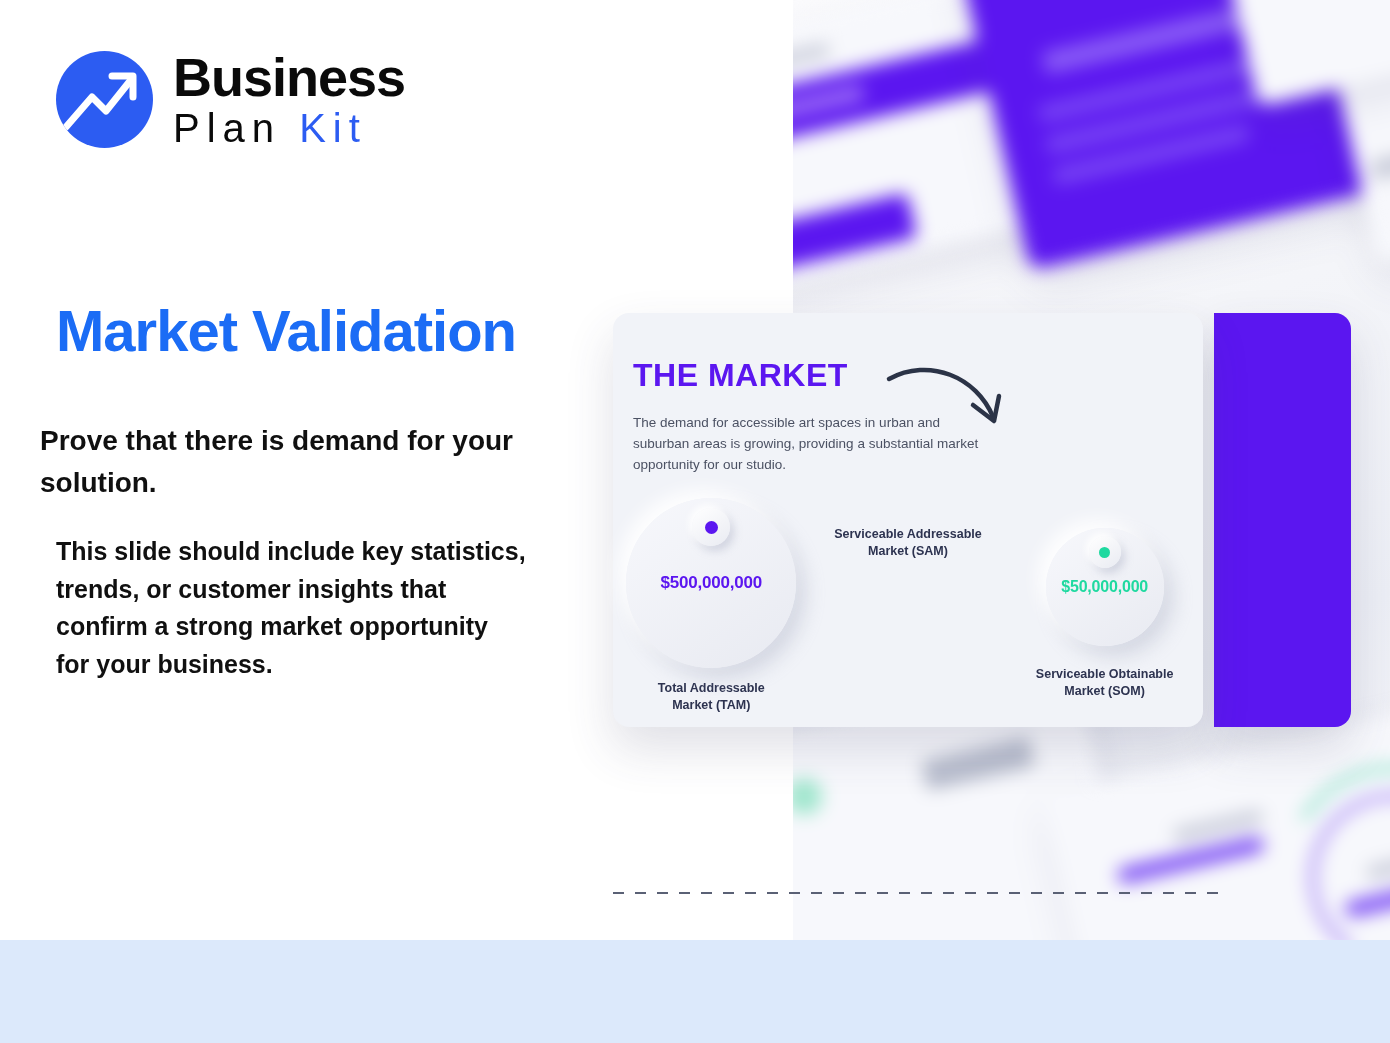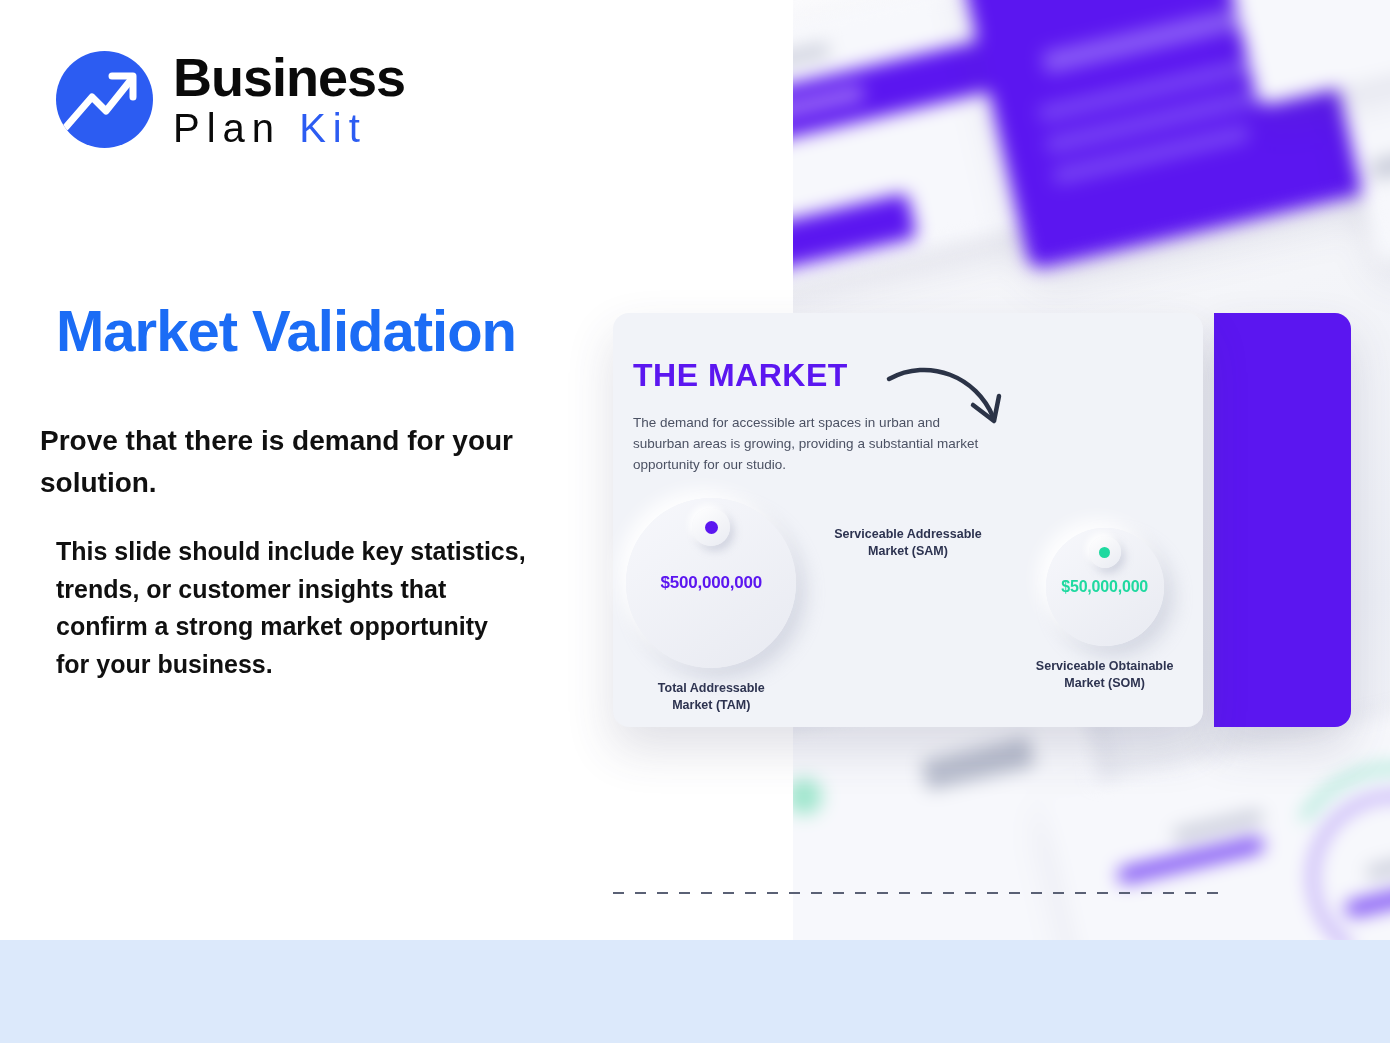--- a/index.html
+++ b/index.html
@@ -120,21 +120,21 @@
   .metric.small .knob { width:32px; height:32px; top:8px; }
   .knob-dot { width:13px; height:13px; border-radius:50%; }
   .metric.small .knob-dot { width:11px; height:11px; }
   .amount { font-size:17px; font-weight:700; letter-spacing:-.2px; }
   .metric.small .amount { font-size:16px; }
   .mlabel {
     margin-top:12px; text-align:center;
     font-size:12.5px; font-weight:700; color:#2d3350; line-height:1.35;
   }
   .metric.m2 { margin-top:16px; }
-  .metric.m3 { margin-top:30px; }
+  .metric.m3 { margin-top:30px;gap:8px; }
 </style>
 </head>
 <body>
 
 <div class="page">
 
   <div class="photo-region">
     <div class="blur-layer">
       <div class="bslide s-top-a">
         <div class="bline" style="left:26px;top:26px;width:120px;height:13px;"></div>

